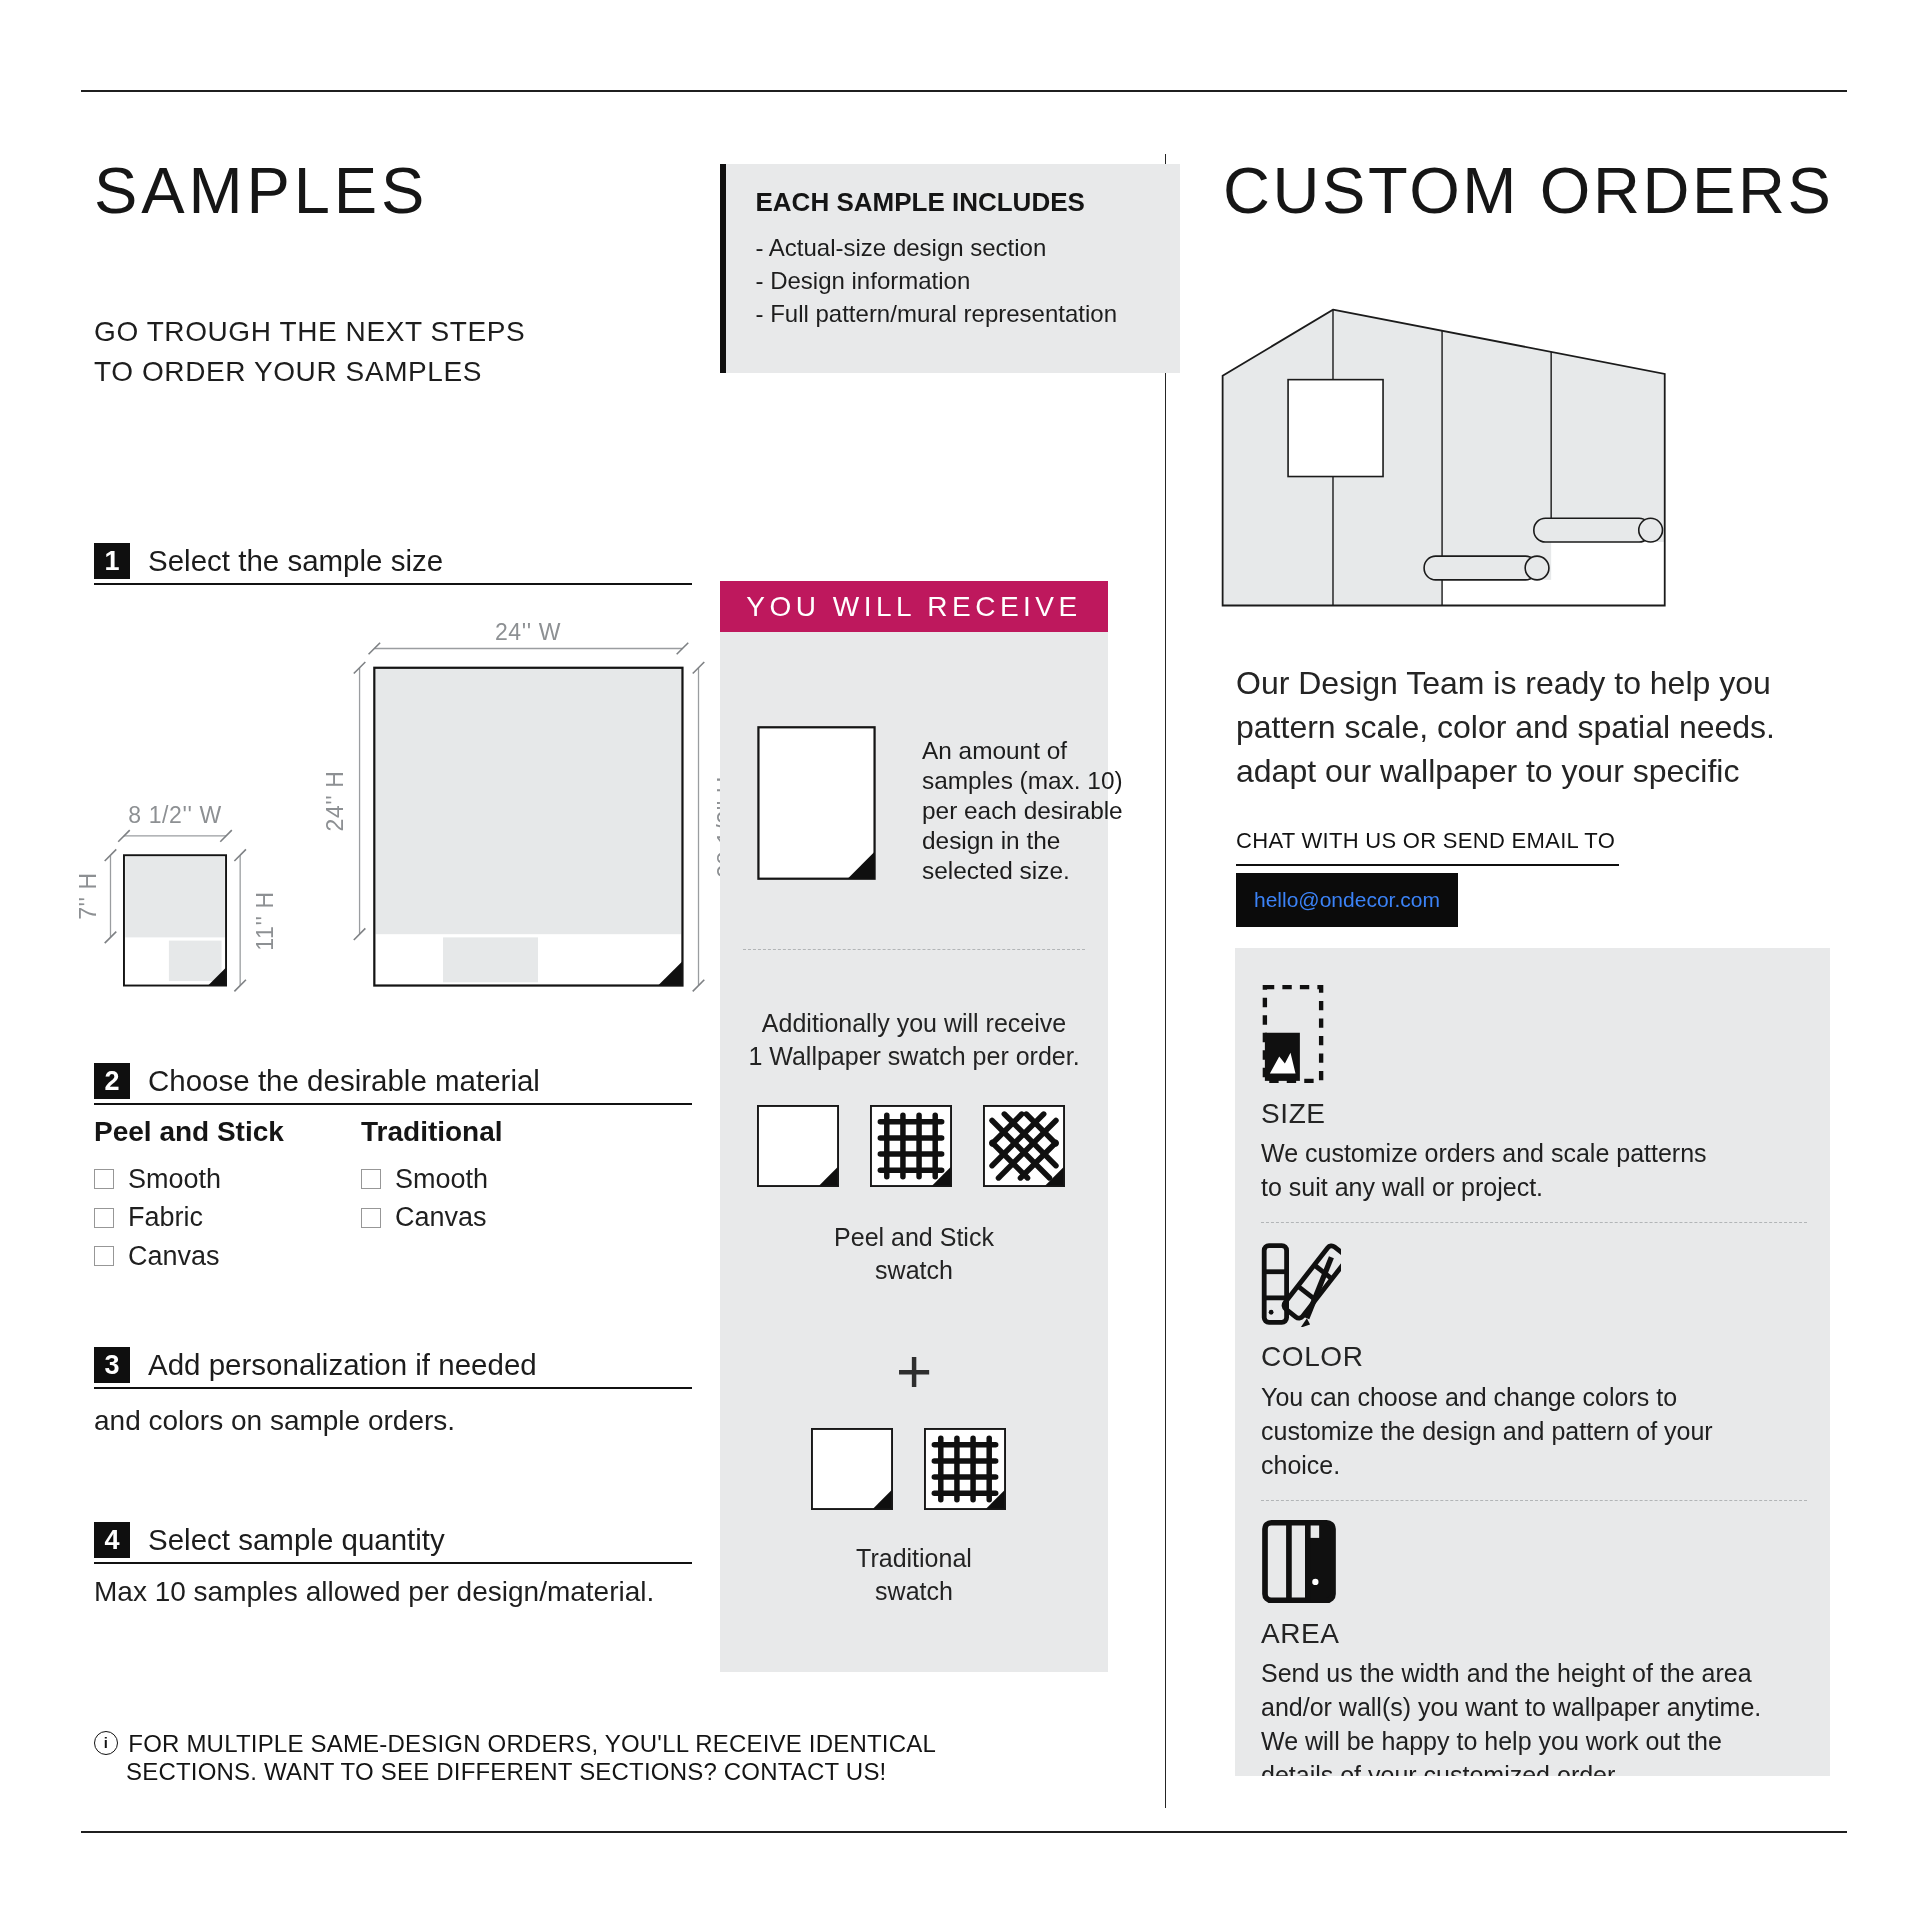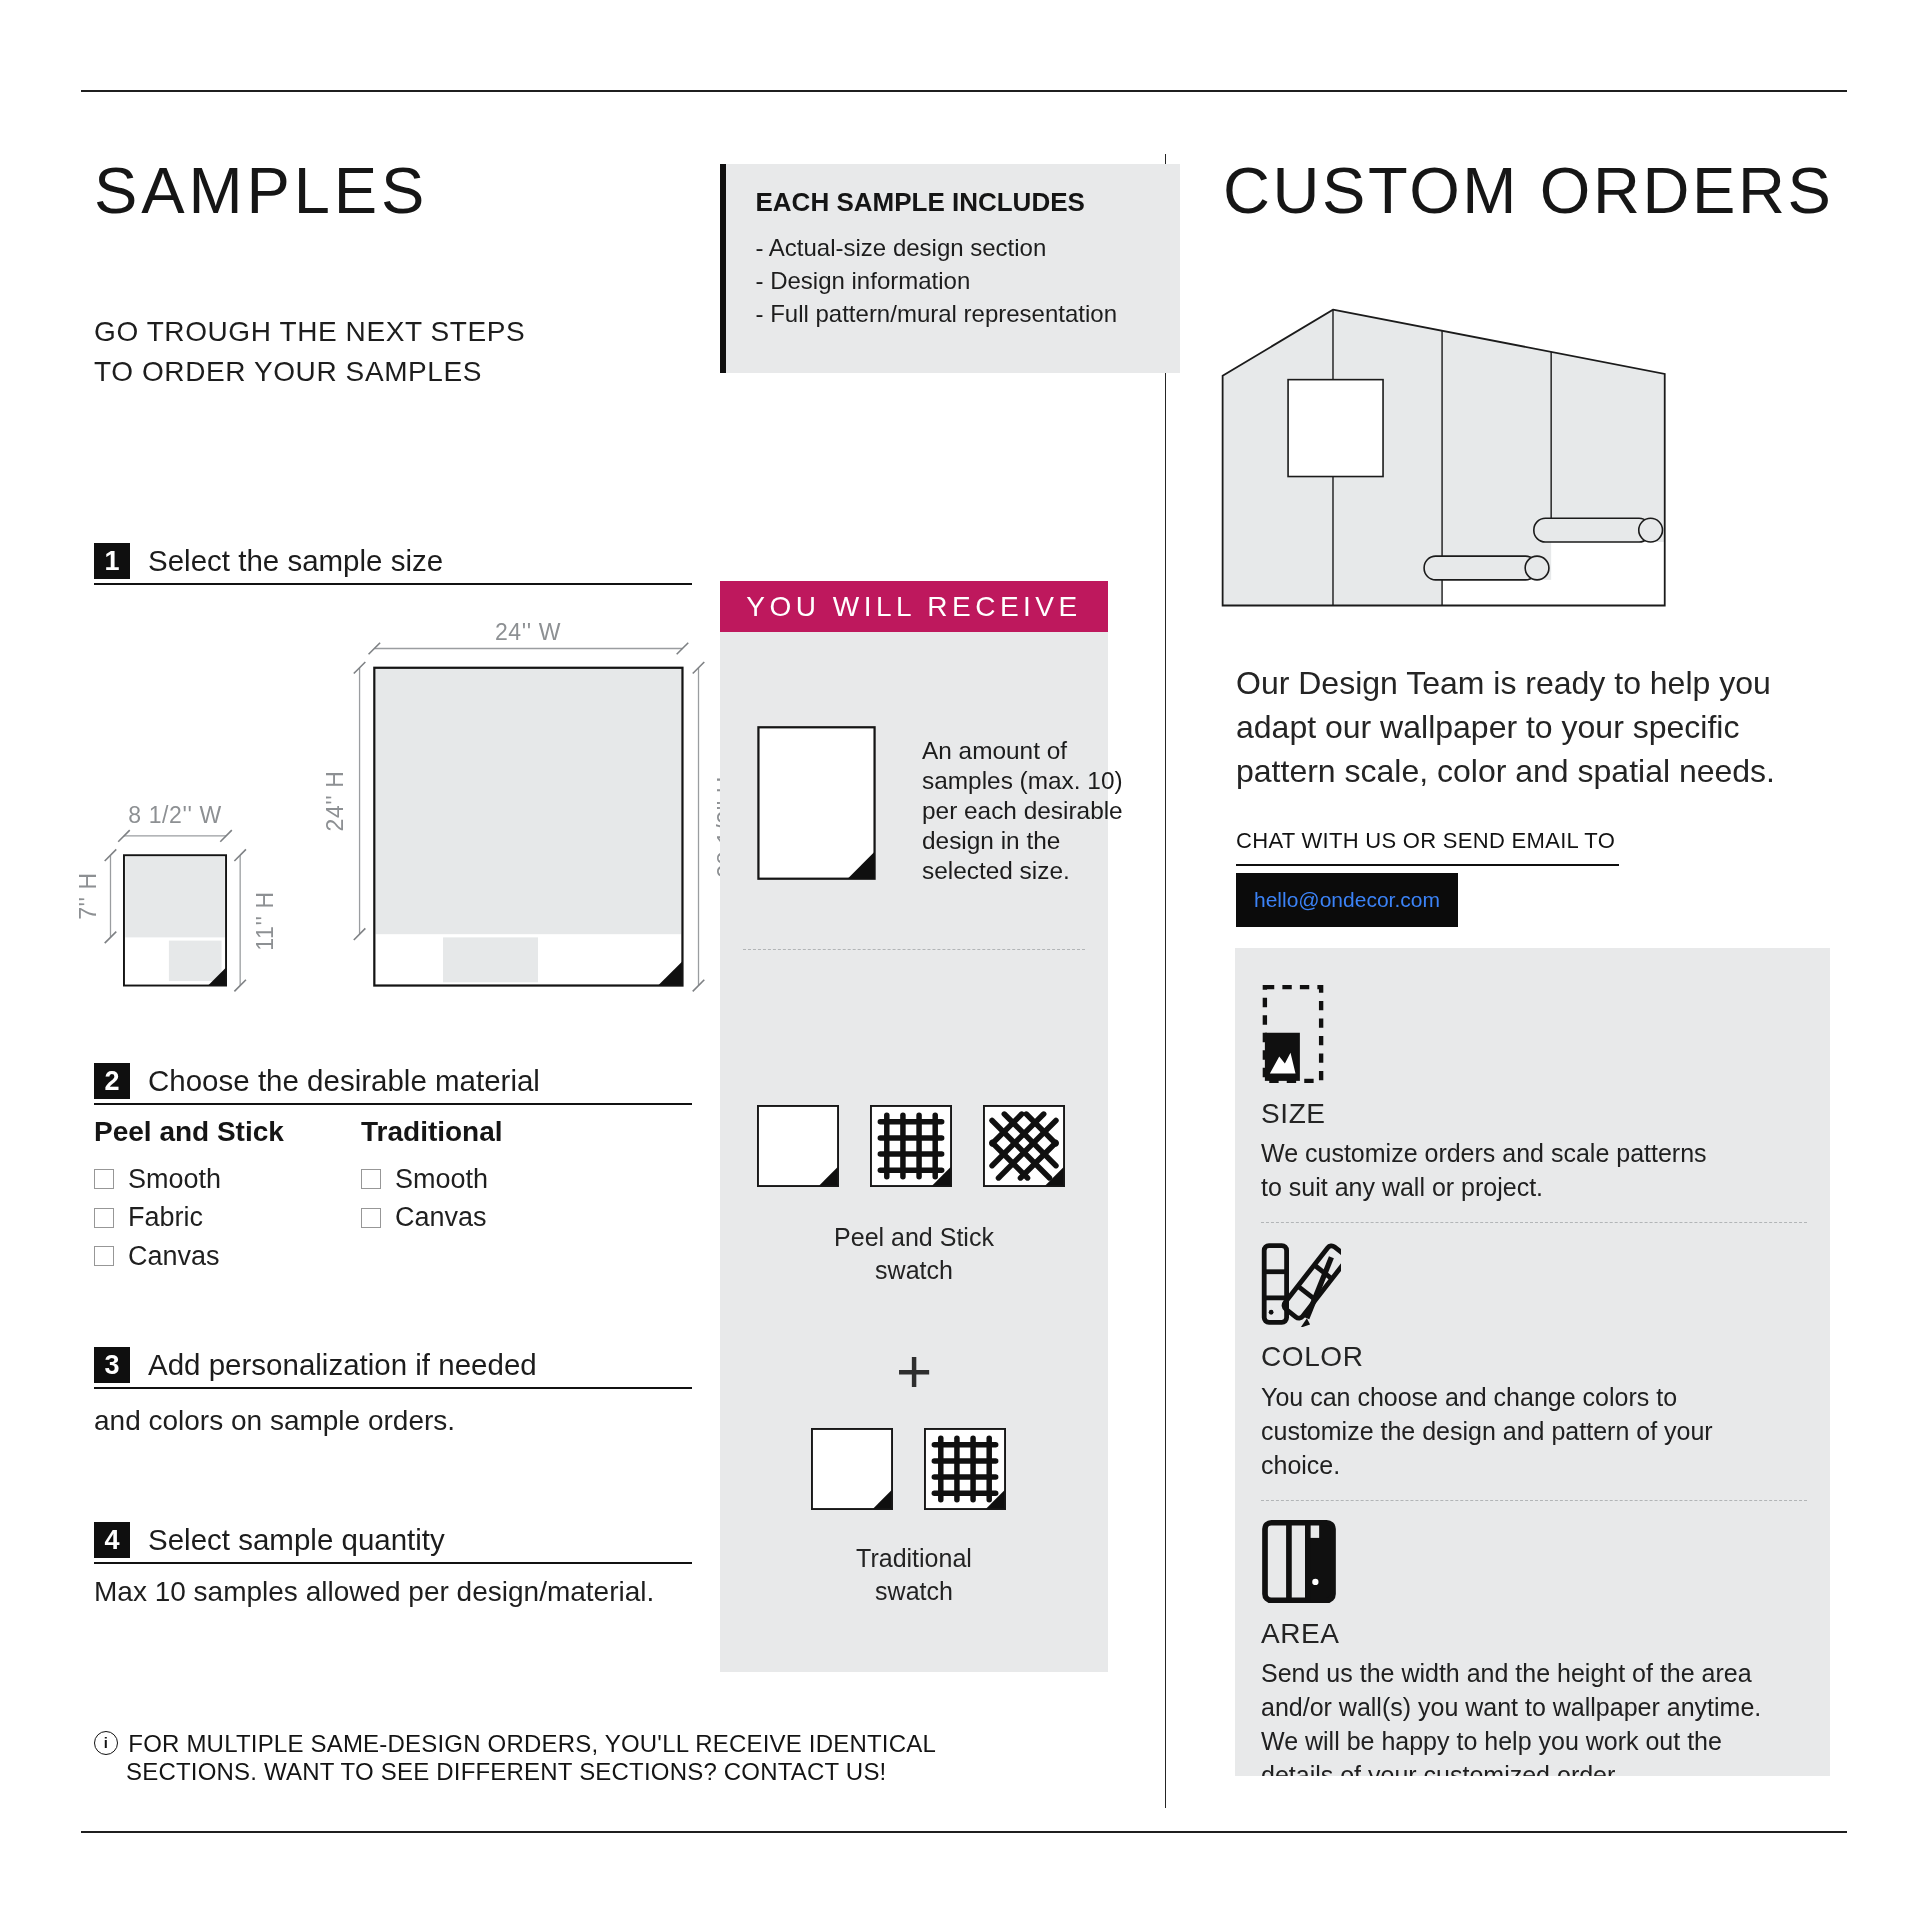--- a/index.html
+++ b/index.html
@@ -188,20 +188,24 @@
     <div class="abs" style="left:175px;top:104px">
       <div class="note-line">An amount of</div>
       <div class="note-line">samples (max. 10)</div>
       <div class="note-line">per each desirable</div>
       <div class="note-line">design in the</div>
       <div class="note-line">selected size.</div>
     </div>
 
     <div class="dashline" style="top:317px"></div>
 
+    <div class="centerblock" style="top:375px">
+      <div class="sw-label">Additionally you will receive</div>
+      <div class="sw-label">1 Wallpaper swatch per order.</div>
+    </div>
 
     <svg class="abs" style="left:37px;top:473px" width="82" height="82" viewBox="0 0 127 127">
       <rect x="1.5" y="1.5" width="124" height="124" fill="#ffffff" stroke="#181818" stroke-width="3"></rect>
       <polygon points="125,125 96,125 125,96" fill="#0f0f0f"></polygon>
     </svg>
     <svg class="abs" style="left:150px;top:473px" width="82" height="82" viewBox="0 0 127 127">
       <rect x="1.5" y="1.5" width="124" height="124" fill="#ffffff" stroke="#181818" stroke-width="3"></rect>
       <g stroke="#101010" stroke-width="8.5" stroke-linecap="round">
         <line x1="26" y1="16" x2="26" y2="111"></line>
           <line x1="51" y1="16" x2="51" y2="111"></line>
@@ -275,22 +279,22 @@
     <rect x="117" y="121" width="148" height="151" fill="#ffffff" stroke="#1b1b1b" stroke-width="2.5"></rect>
     <rect x="329" y="396" width="176" height="37" rx="18" fill="#e7e9ea" stroke="#1b1b1b" stroke-width="2.5"></rect>
     <circle cx="505" cy="414.5" r="18.5" fill="#e7e9ea" stroke="#1b1b1b" stroke-width="2.5"></circle>
     <rect x="500" y="337" width="182" height="37" rx="18" fill="#e7e9ea" stroke="#1b1b1b" stroke-width="2.5"></rect>
     <circle cx="682" cy="355.5" r="18.5" fill="#e7e9ea" stroke="#1b1b1b" stroke-width="2.5"></circle>
     <polygon points="187,12 704,112 704,473 15,473 15,115" fill="none" stroke="#1b1b1b" stroke-width="2.8"></polygon>
   </svg>
 
   <div class="paragraph">
     <div>Our Design Team is ready to help you</div>
+    <div>pattern scale, color and spatial needs.</div>
     <div>adapt our wallpaper to your specific</div>
-    <div>pattern scale, color and spatial needs.</div>
   </div>
 
   <div class="chat">CHAT WITH US OR SEND EMAIL TO</div>
   <div class="email">hello@ondecor.com</div>
 
   <div class="infopanel">
 
     <svg width="64" height="100" viewBox="0 0 100 160">
       <rect x="5" y="5" width="90" height="150" fill="none" stroke="#101010" stroke-width="7" stroke-dasharray="15 13"></rect>
       <rect x="5" y="78" width="56" height="77" fill="#101010"></rect>

